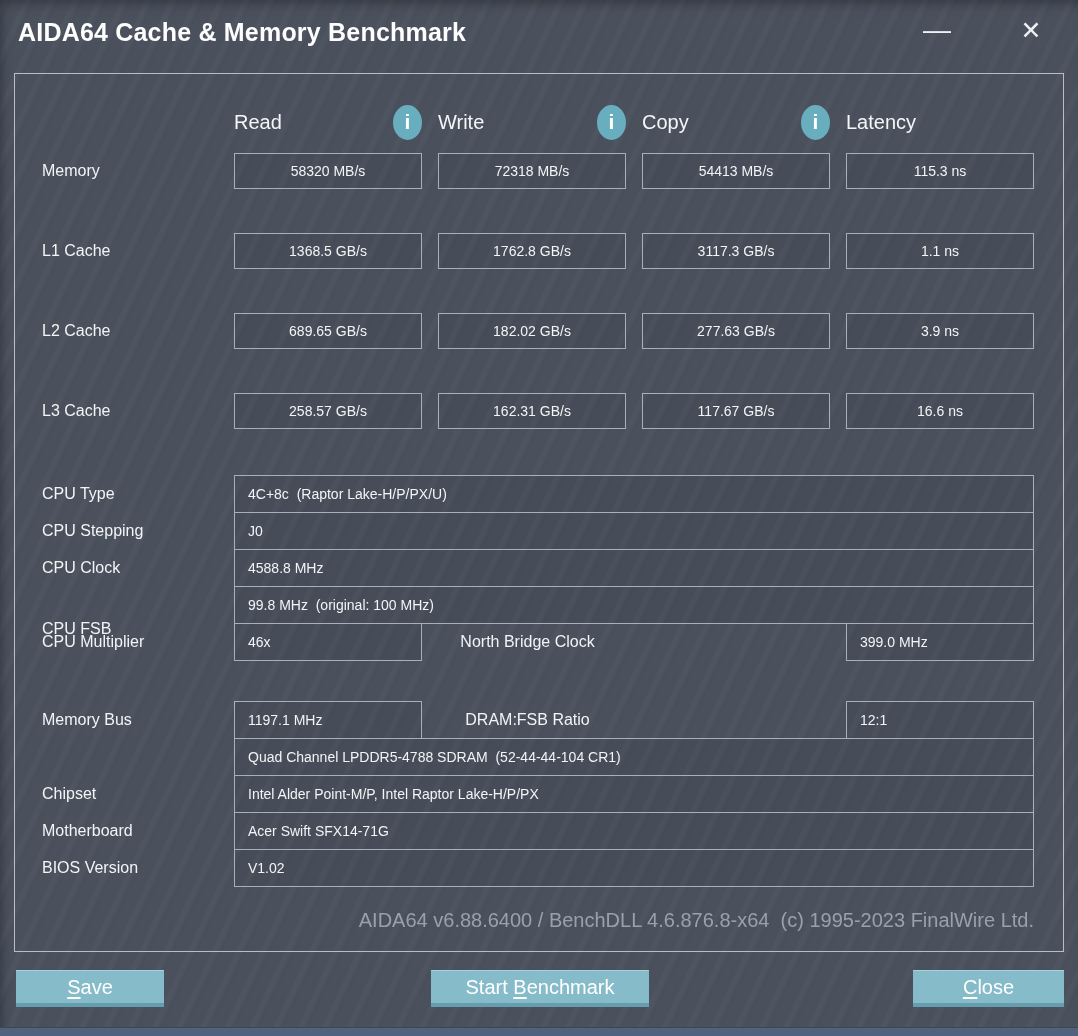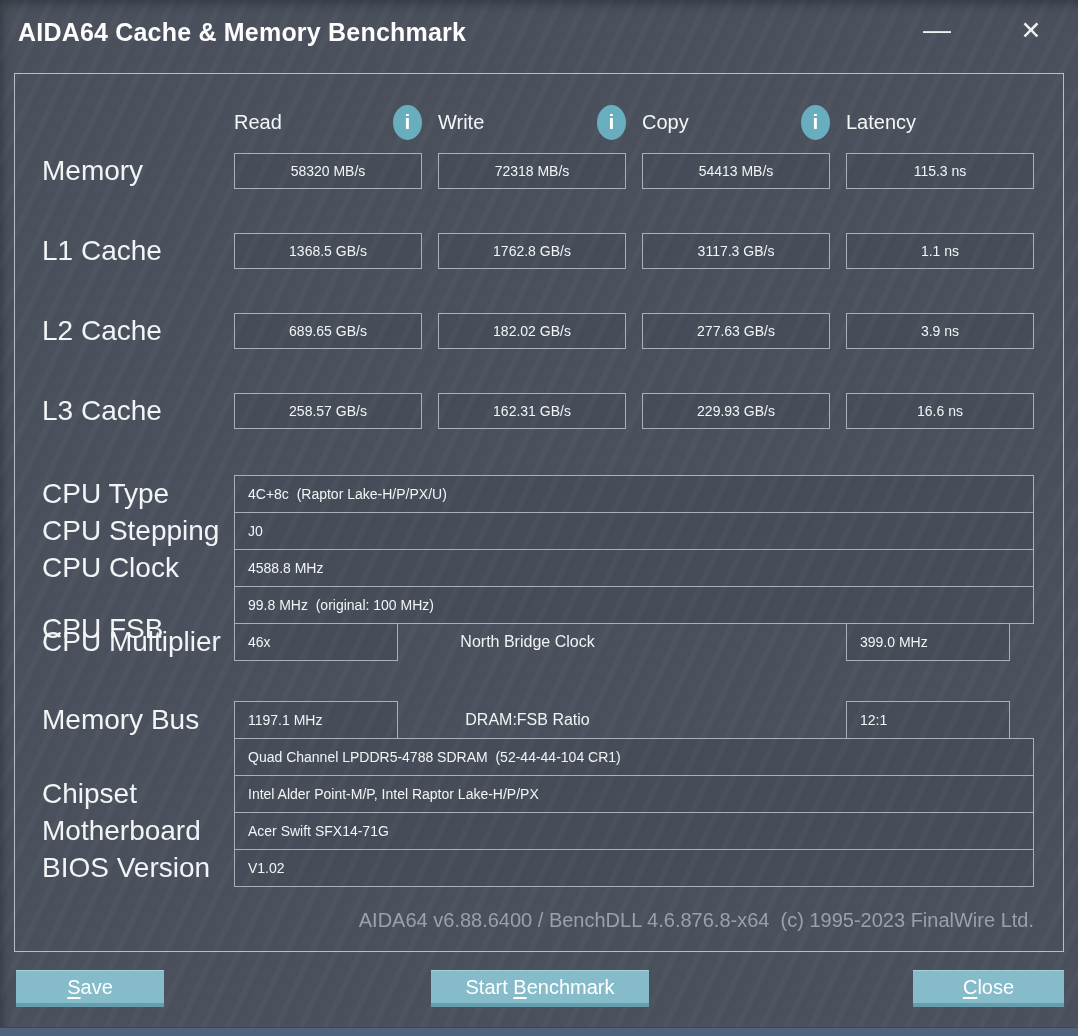--- a/index.html
+++ b/index.html
@@ -41,31 +41,31 @@
     display:flex; align-items:center; justify-content:space-between; gap:11px;
     font-size:20px; color:#f4f6f8;
   }
   .info-icon {
     width:29px; height:35px; border-radius:50%;
     background:#69aebf; color:#ffffff;
     display:flex; align-items:center; justify-content:center;
     font-size:21px; font-weight:bold; font-style:normal;
   }
   .row-label {
-    position:absolute; left:27px; font-size:28px; color:#f2f4f6;
+    position:absolute; left:27px; font-size:16px; color:#f2f4f6;
     line-height:36px; white-space:pre;
   }
   .box {
     position:absolute; height:36px;
     border:1px solid #aab0b9; background:rgba(0,0,0,0.045);
     display:flex; align-items:center; justify-content:center;
     font-size:14px; color:#f2f4f6; white-space:pre;
   }
   .box.wide { left:219px; width:800px; height:38px; justify-content:flex-start; padding:0 13px; }
-  .box.small { width:164px; height:38px; justify-content:flex-start; padding:0 13px; }
+  .box.small { width:188px; height:38px; justify-content:flex-start; padding:0 13px; }
   .c1 { left:219px; width:188px; }
   .c2 { left:423px; width:188px;gap:17px; }
   .c3 { left:627px; width:188px; }
   .c4 { left:831px; width:188px; }
   .mid-label {
     position:absolute; left:219px; width:587px; text-align:center;
     font-size:16px; color:#f2f4f6; line-height:38px; white-space:pre;
   }
   .footer-text {
     position:absolute; top:835px; left:119px; width:900px; text-align:right;
@@ -135,21 +135,21 @@
 
     <div class="row-label" style="top:239px">L2 Cache</div>
     <div class="box c1" style="top:239px">689.65 GB/s</div>
     <div class="box c2" style="top:239px">182.02 GB/s</div>
     <div class="box c3" style="top:239px">277.63 GB/s</div>
     <div class="box c4" style="top:239px">3.9 ns</div>
 
     <div class="row-label" style="top:319px">L3 Cache</div>
     <div class="box c1" style="top:319px">258.57 GB/s</div>
     <div class="box c2" style="top:319px">162.31 GB/s</div>
-    <div class="box c3" style="top:319px">229.93 GB/s</div>
+    <div class="box c3" style="top:319px">117.67 GB/s</div>
     <div class="box c4" style="top:319px">16.6 ns</div>
 
     <div class="row-label" style="top:401px;line-height:38px">CPU Type</div>
     <div class="box wide" style="top:401px">4C+8c  (Raptor Lake-H/P/PX/U)</div>
 
     <div class="row-label" style="top:438px;line-height:38px">CPU Stepping</div>
     <div class="box wide" style="top:438px">J0</div>
 
     <div class="row-label" style="top:475px;line-height:38px">CPU Clock</div>
     <div class="box wide" style="top:475px">4588.8 MHz</div>

